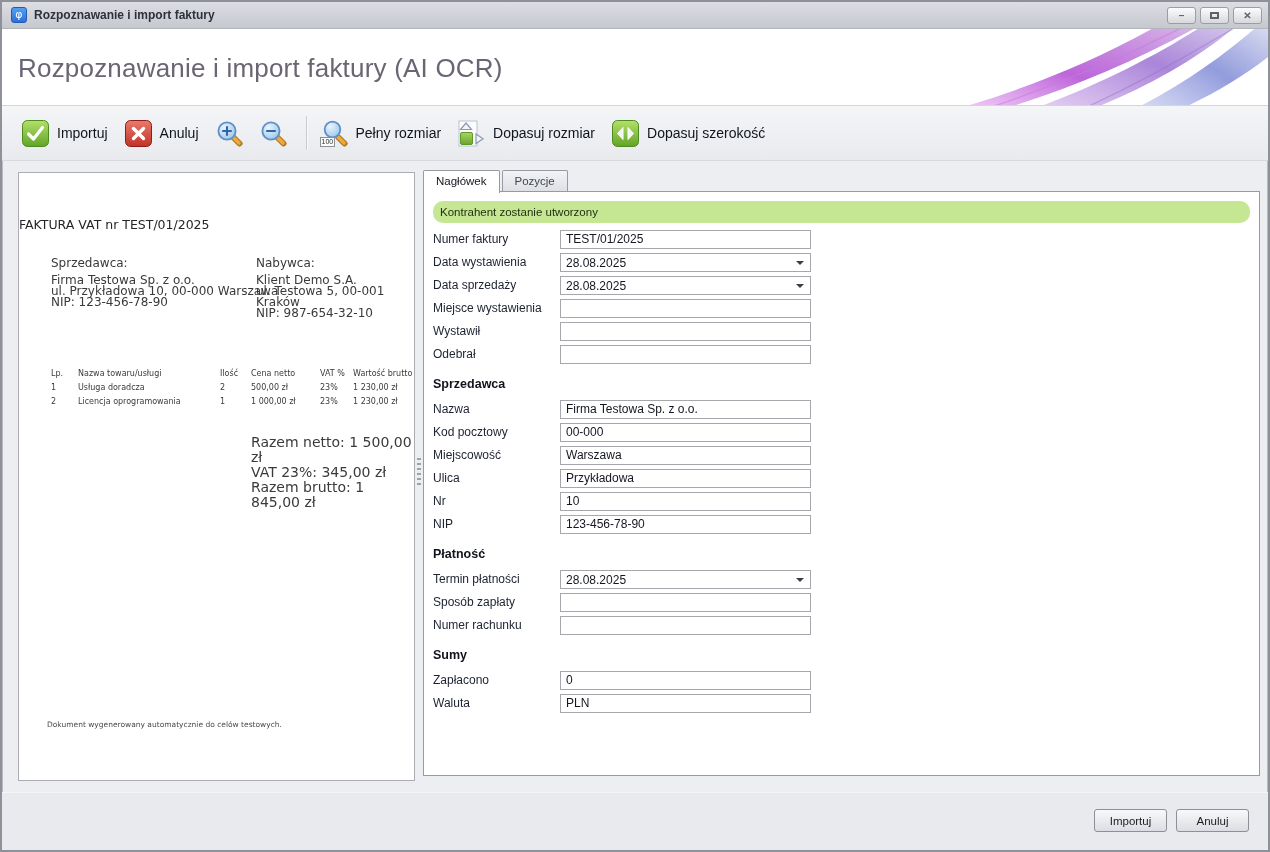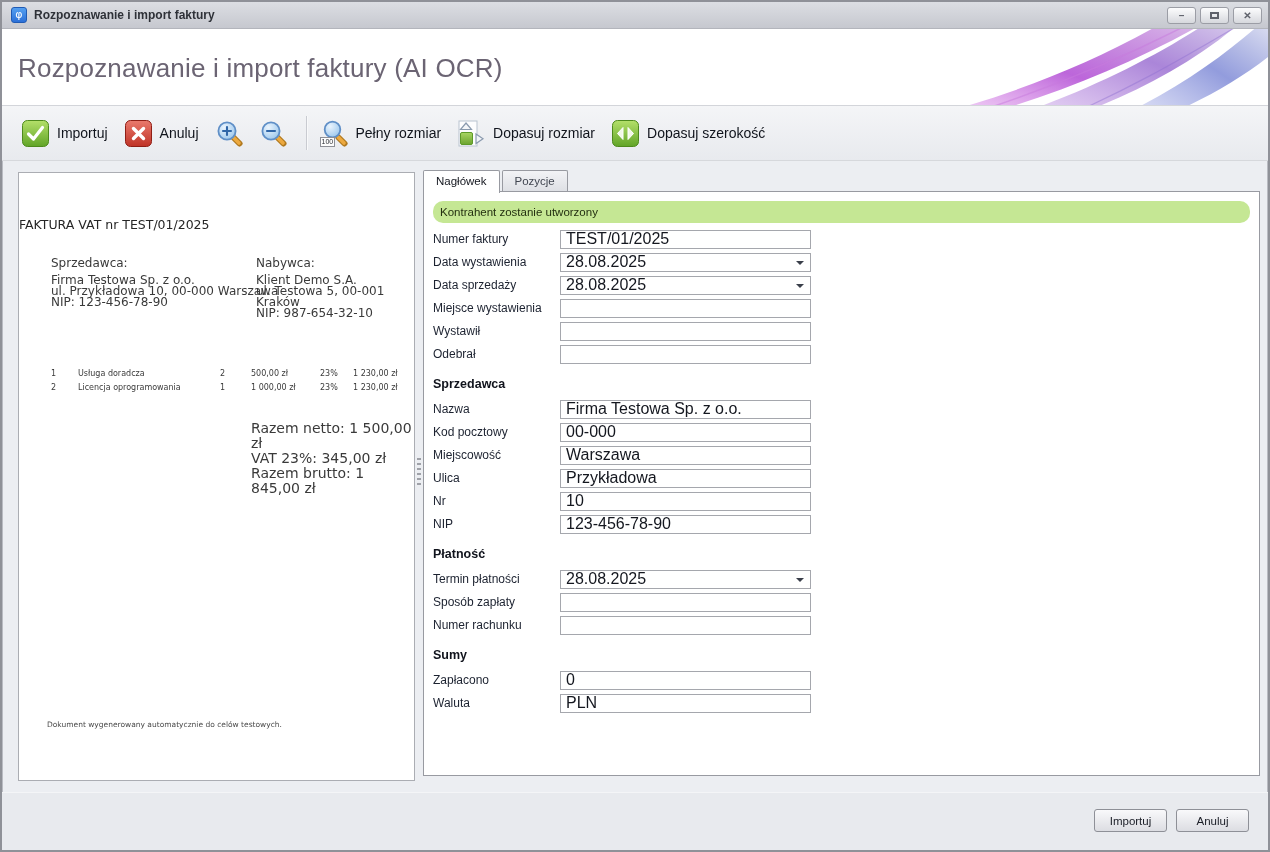--- a/index.html
+++ b/index.html
@@ -69,21 +69,21 @@
   .form-panel { position:relative; width:837px; height:585px; background:#ffffff;
                 border:1px solid #989aa1; margin-top:-1px; padding-top:9px; }
 
   .banner { margin:0 9px 7px 9px; height:22px; line-height:22px; padding-left:7px;
             font-size:11.5px; color:#243011;border-radius:10px; }
 
   .frow { display:flex; align-items:center; height:18px; margin:0 0 5px 9px; }
   .frow label { width:127px; font-size:12px; color:#1c2230; }
   .fwrap { position:relative; width:251px; height:19px; }
   .fin { width:251px; height:19px; border:1px solid #a5a7ad; background:#fff; font-family:"Liberation Sans",sans-serif;
-         font-size:16px; color:#14171f; padding:0 5px; outline:none; }
+         font-size:12px; color:#14171f; padding:0 5px; outline:none; }
   .fwrap .fin { padding-right:20px; }
   .drop-arrow { position:absolute; right:7px; top:8px; width:0; height:0;
                 border-left:4px solid transparent; border-right:4px solid transparent;
                 border-top:4px solid #3a3f4a; cursor:default; }
   .fsec { font-size:12.5px; font-weight:bold; color:#10131c; margin:14px 0 9px 9px; }
 
   
   .footerbar { height:58px; background:#e8eaee; border-top:1px solid #f4f5f7;
                display:flex; justify-content:flex-end; gap:9px; padding:16px 19px 0 0; }
   .btn { width:73px; height:23px; border:1px solid #8e9097; border-radius:3px;
@@ -229,20 +229,28 @@
         </div>
         <div class="inv-col-b">
           <div class="inv-party-label">Nabywca:</div>
           <div>Klient Demo S.A.</div>
           <div>ul. Testowa 5, 00-001 Kraków</div>
           <div>NIP: 987-654-32-10</div>
         </div>
       </div>
       <div class="inv-table">
         <div class="inv-tr">
+          <span>Lp.</span>
+            <span>Nazwa towaru/usługi</span>
+          <span>Ilość</span>
+            <span>Cena netto</span>
+          <span>VAT %</span>
+            <span>Wartość brutto</span>
+        </div>
+        <div class="inv-tr">
           <span>1</span>
             <span>Usługa doradcza</span>
           <span>2</span>
             <span>500,00 zł</span>
           <span>23%</span>
             <span>1 230,00 zł</span>
         </div>
         <div class="inv-tr">
           <span>2</span>
             <span>Licencja oprogramowania</span>

